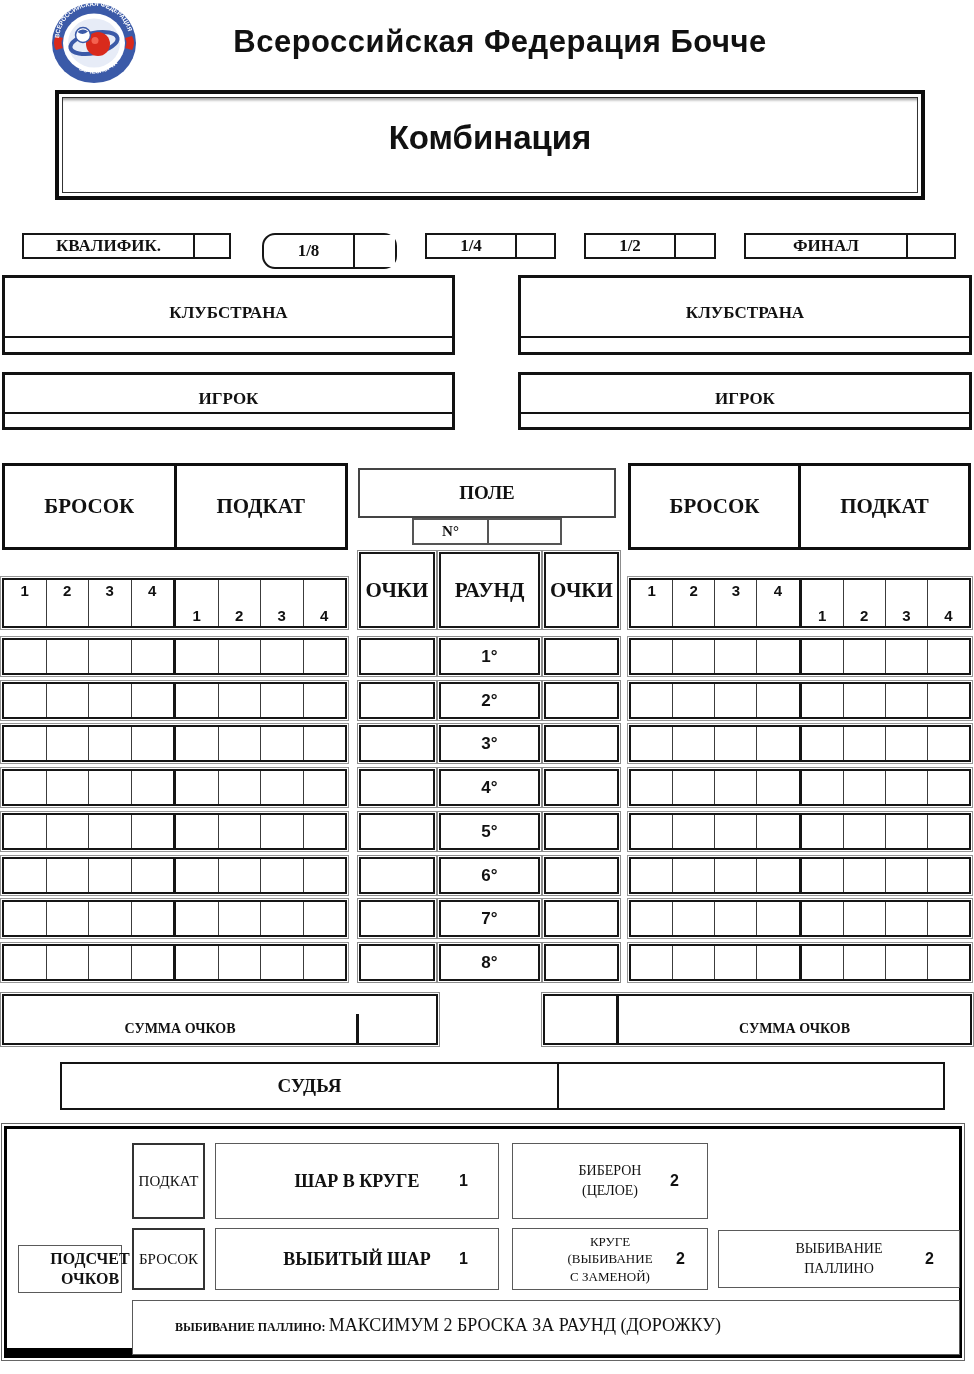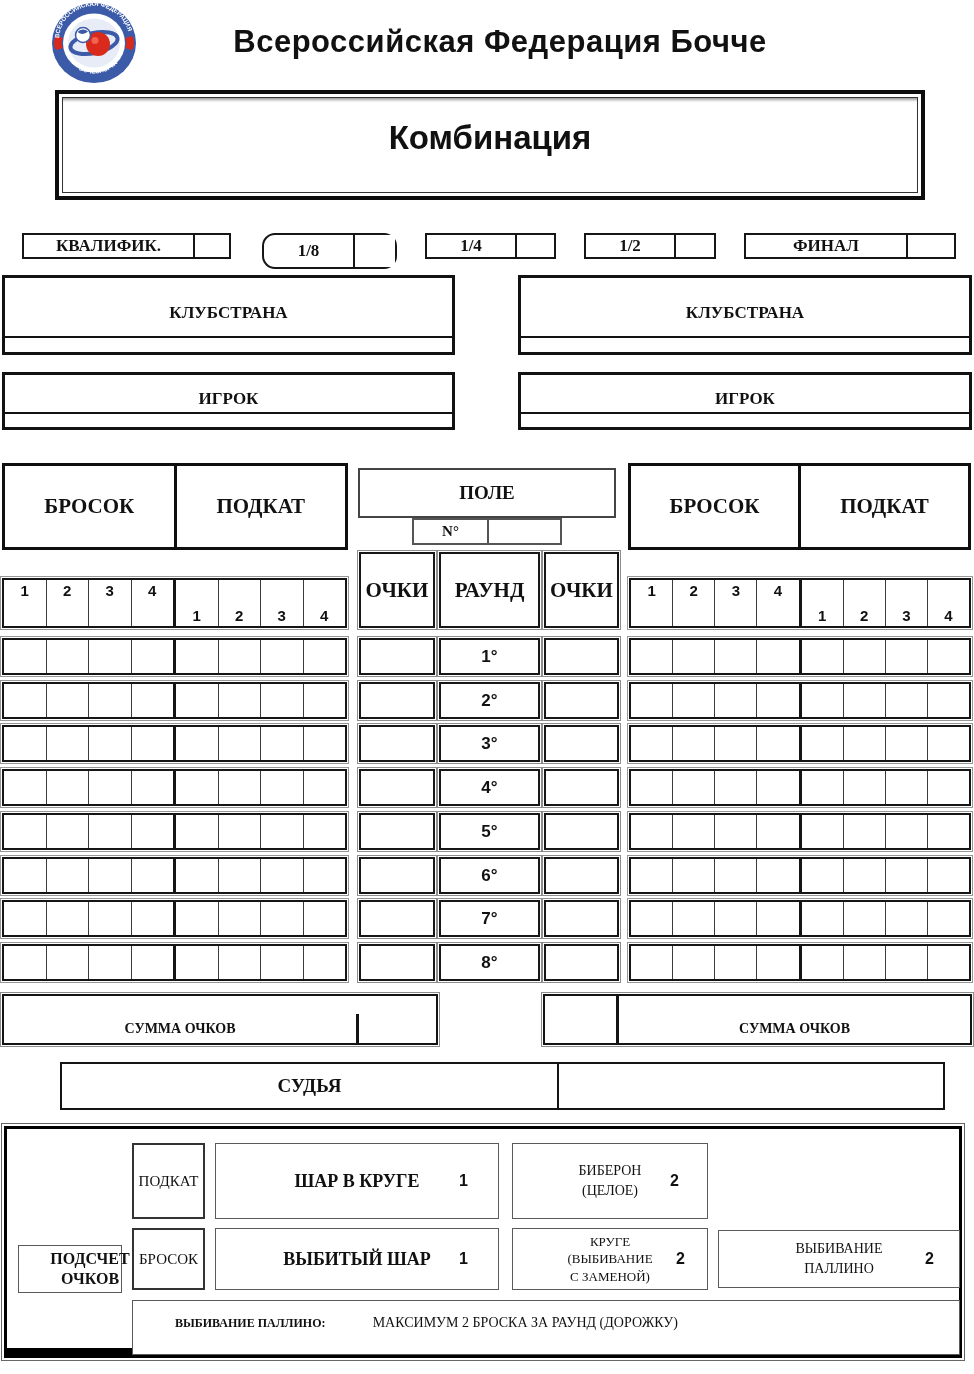--- a/index.html
+++ b/index.html
@@ -523,18 +523,18 @@
       <div class="lg-label" style="font-size:14px;line-height:1.4;">
         <span>ВЫБИВАНИЕ</span>
         <span>ПАЛЛИНО</span>
       </div>
       <span class="lg-points" style="right:25px;">2</span>
     </div>
 
     <div class="abs lgbox" style="left:125px;top:171px;width:828px;height:55px;">
       <div class="note-text">
         <span class="serifB" style="font-size:12px;margin-top:40px;">ВЫБИВАНИЕ ПАЛЛИНО:</span>
-        <span style="font-size:14px;margin-left:44px;">МАКСИМУМ 2 БРОСКА ЗА РАУНД (ДОРОЖКУ)</span>
+        <span style="font-size:18px;">МАКСИМУМ 2 БРОСКА ЗА РАУНД (ДОРОЖКУ)</span>
       </div>
     </div>
   </div>
 
 </div>
 
 </body></html>

